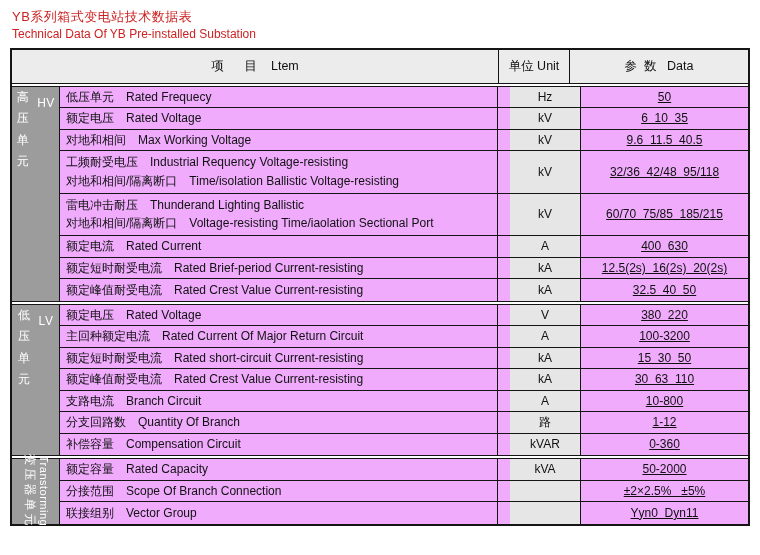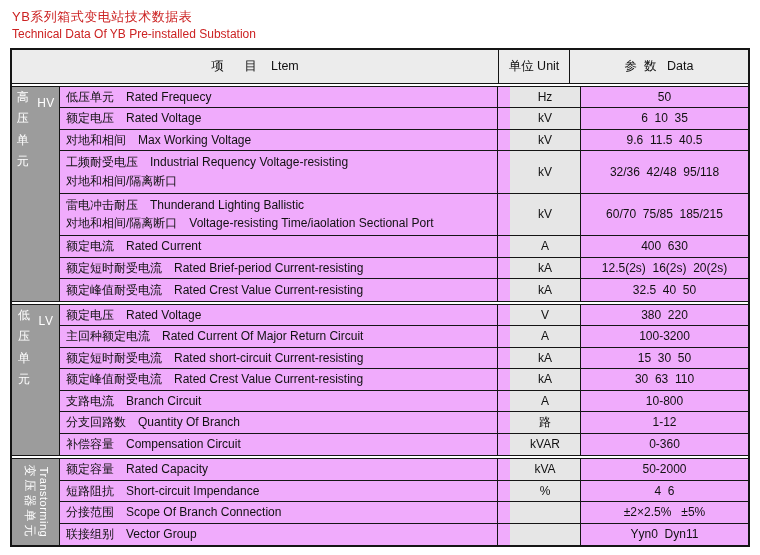--- a/index.html
+++ b/index.html
@@ -30,21 +30,21 @@
   .rot-en{font-size:11px;letter-spacing:.5px;line-height:1.3;}
   .rot-cn{font-size:12px;letter-spacing:3px;line-height:1.3;}
   .rows{flex:1;display:flex;flex-direction:column;}
   .row{display:flex;height:21.5px;border-bottom:1px solid var(--line);}
   .row.tall{height:42.5px;}
   .row:last-child{border-bottom:none;}
   .cell-item{width:438px;border-right:1px solid var(--line);display:flex;flex-direction:column;justify-content:center;padding-left:6px;font-size:12px;overflow:hidden;}
   .iline{display:flex;align-items:baseline;white-space:nowrap;line-height:1.55;}
   .iline .en{margin-left:12px;text-align:right;}
   .cell-unit{width:71px;background:var(--unitbg);border-right:1px solid var(--line);display:flex;align-items:center;justify-content:center;font-size:12px;margin-left:12px;}
-  .cell-data{flex:1;display:flex;align-items:center;justify-content:center;font-size:12px;white-space:pre;}
+  .cell-data{flex:1;display:flex;align-items:center;justify-content:center;font-size:12px;white-space:pre;text-decoration:underline;}
 </style>
 </head>
 <body>
 
 <div class="titles">
   <div class="t-cn">YB系列箱式变电站技术数据表</div>
   <div class="t-en">Technical Data Of YB Pre-installed Substation</div>
 </div>
 
 <div class="table">
@@ -94,20 +94,21 @@
             <div class="cell-data">9.6  11.5  40.5</div>
           </div>
           <div class="row tall">
             <div class="cell-item">
               <div class="iline">
                 <span class="cn">工频耐受电压</span>
                 <span class="en">Industrial Requency Voltage-resisting</span>
               </div>
               <div class="iline">
                 <span class="cn">对地和相间/隔离断口</span>
+                <span class="en">Time/isolation Ballistic Voltage-resisting</span>
               </div>
             </div>
             <div class="cell-unit">kV</div>
             <div class="cell-data">32/36  42/48  95/118</div>
           </div>
           <div class="row tall">
             <div class="cell-item">
               <div class="iline">
                 <span class="cn">雷电冲击耐压</span>
                 <span class="en">Thunderand Lighting Ballistic</span>
@@ -248,30 +249,20 @@
                 <span class="cn">额定容量</span>
                 <span class="en">Rated Capacity</span>
               </div>
             </div>
             <div class="cell-unit">kVA</div>
             <div class="cell-data">50-2000</div>
           </div>
           <div class="row">
             <div class="cell-item">
               <div class="iline">
-                <span class="cn">短路阻抗</span>
-                <span class="en">Short-circuit Impendance</span>
-              </div>
-            </div>
-            <div class="cell-unit">%</div>
-            <div class="cell-data">4  6</div>
-          </div>
-          <div class="row">
-            <div class="cell-item">
-              <div class="iline">
                 <span class="cn">分接范围</span>
                 <span class="en">Scope Of Branch Connection</span>
               </div>
             </div>
             <div class="cell-unit"></div>
             <div class="cell-data">±2×2.5%   ±5%</div>
           </div>
           <div class="row">
             <div class="cell-item">
               <div class="iline">

